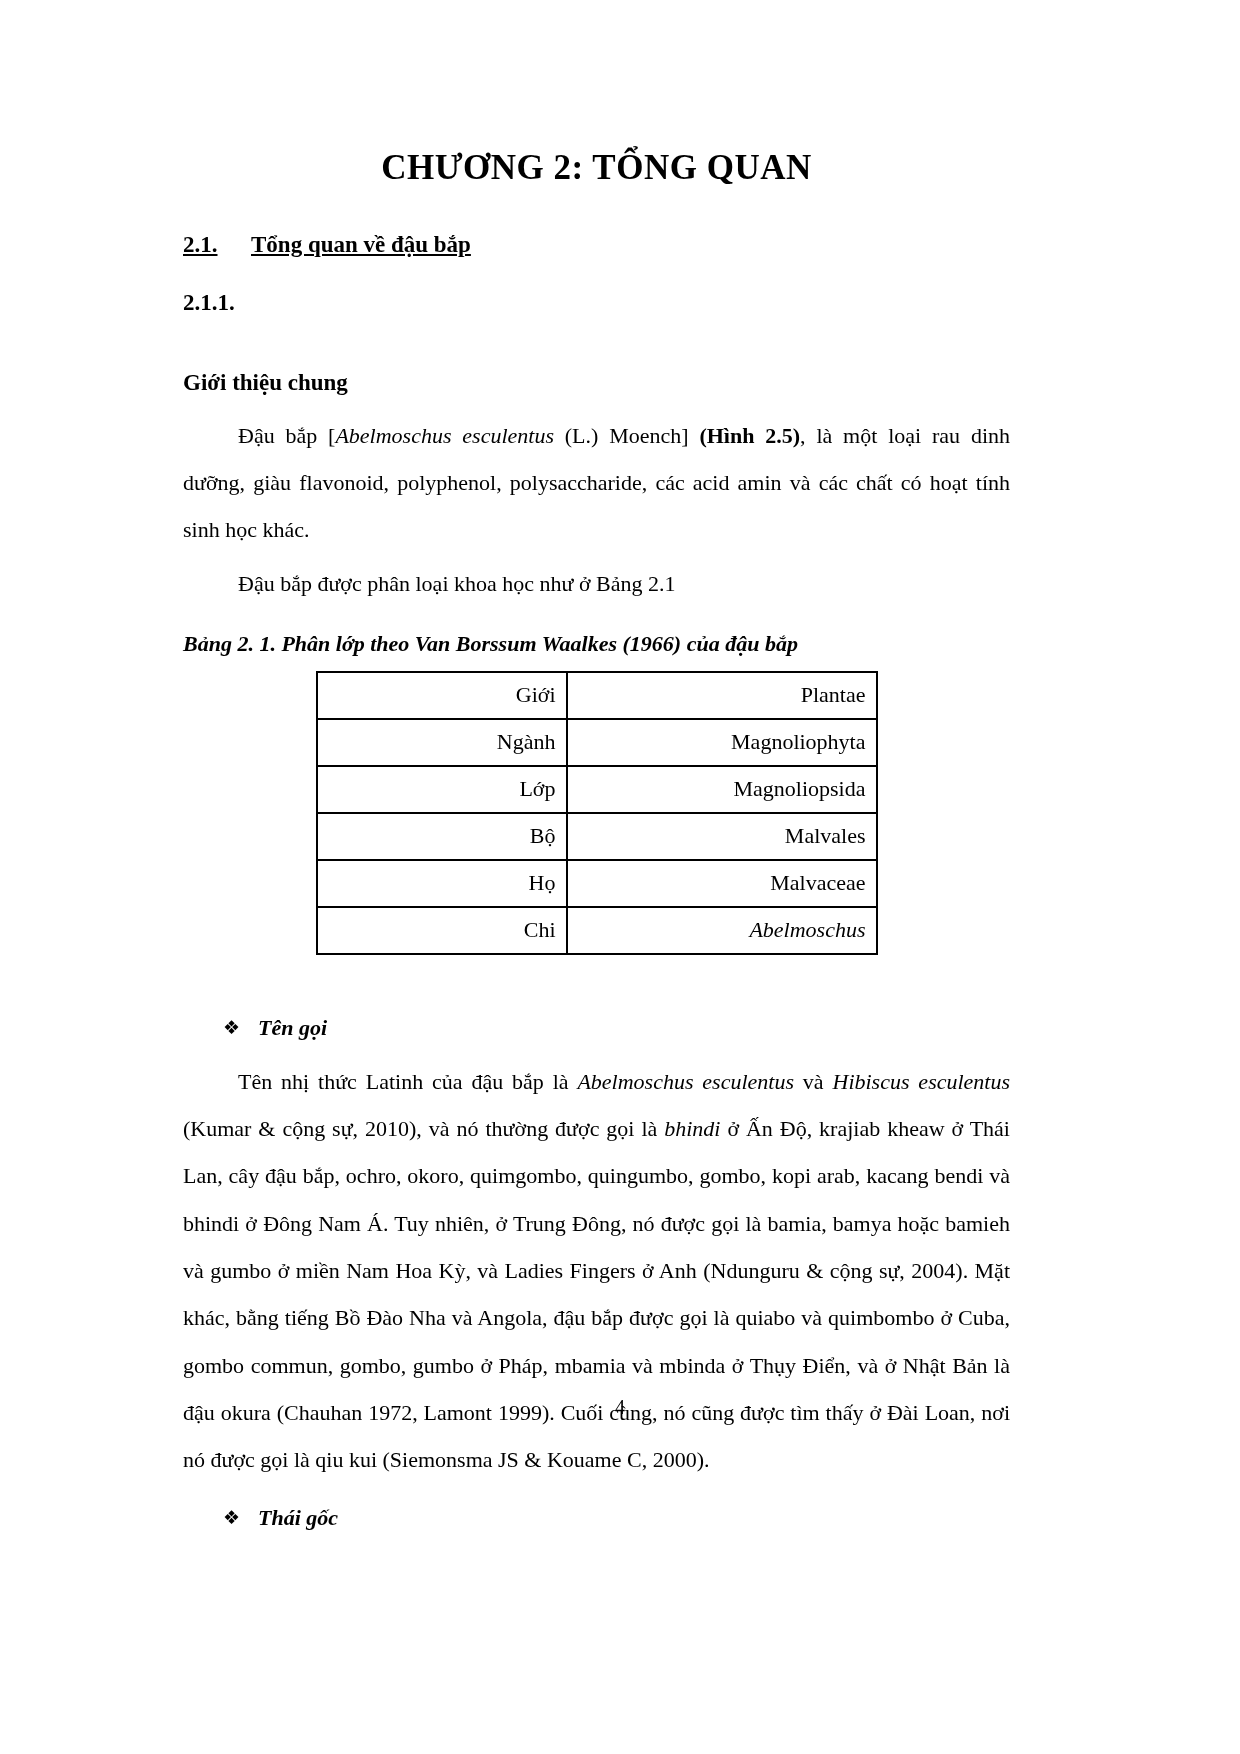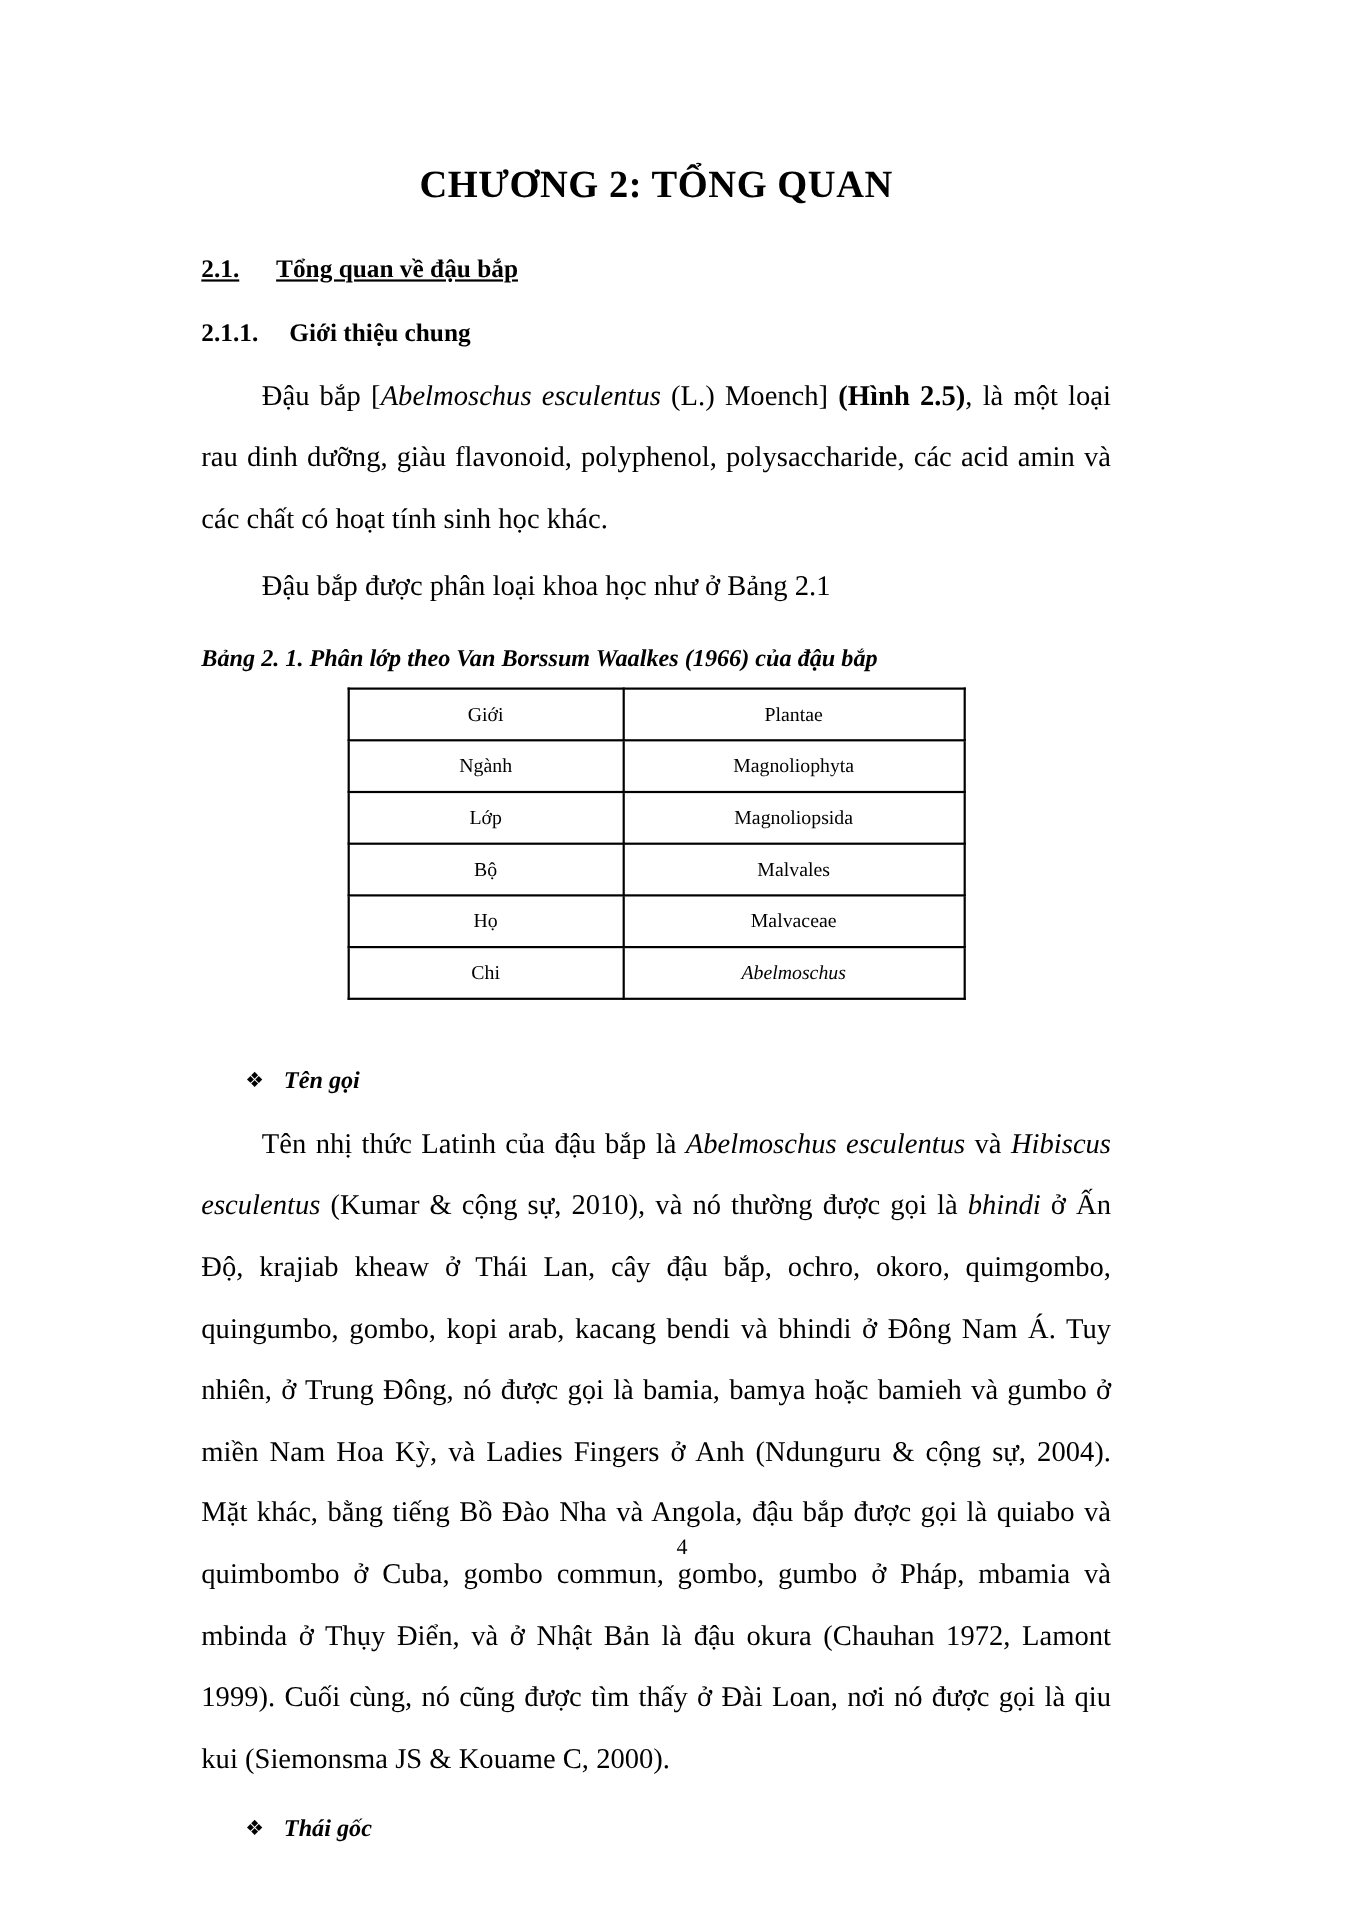--- a/index.html
+++ b/index.html
@@ -25,46 +25,46 @@
     text-align: center;
     letter-spacing: 0.5px;
   }
   .h2 {
     display: flex;
     font-size: 23px;
     font-weight: bold;
     line-height: 1.3;
   }
   .h2.lvl1 { margin-top: 42px; text-decoration: underline; }
-  .h2.lvl2 { margin-top: 28px; }
+  .h2.lvl2 { margin-top: 28px; flex-direction: column; }
   .hnum-1 { display: inline-block; width: 68px; flex: 0 0 68px; }
   .hnum-2 { display: inline-block; width: 80px; flex: 0 0 80px; }
   p.para {
-    font-size: 26px;
+    font-size: 22px;
     line-height: 2.15;
     text-indent: 55px;
     text-align: justify;
     margin-top: 14px;
   }
   p.para.single { text-align: left; margin-top: 6px; }
   .caption {
     font-size: 22px;
     font-weight: bold;
     font-style: italic;
     text-align: left;
     margin-top: 24px;
   }
   table.cls {
     border-collapse: collapse;
     margin: 14px auto 0 auto;
   }
   table.cls td {
     border: 2px solid #000;
-    font-size: 18px;
-    text-align: center;
+    font-size: 22px;
+    text-align: right;
     vertical-align: middle;
     height: 47px;
     padding: 2px 10px;
     font-family: Liberation Serif, serif;
   }
   td.c1 { width: 250px; }
   td.c2 { width: 310px; }
   .bullet {
     display: flex;
     align-items: baseline;

